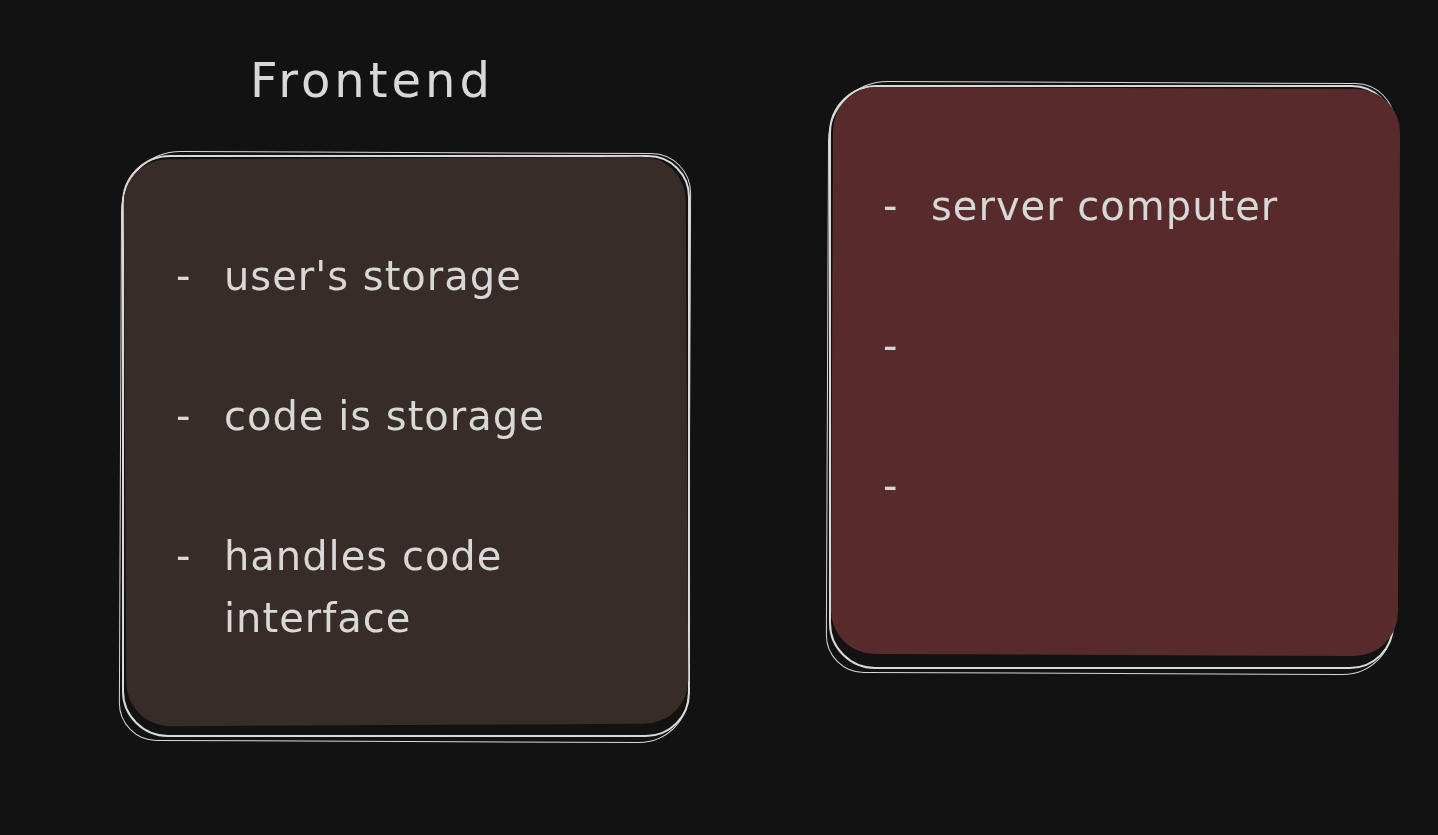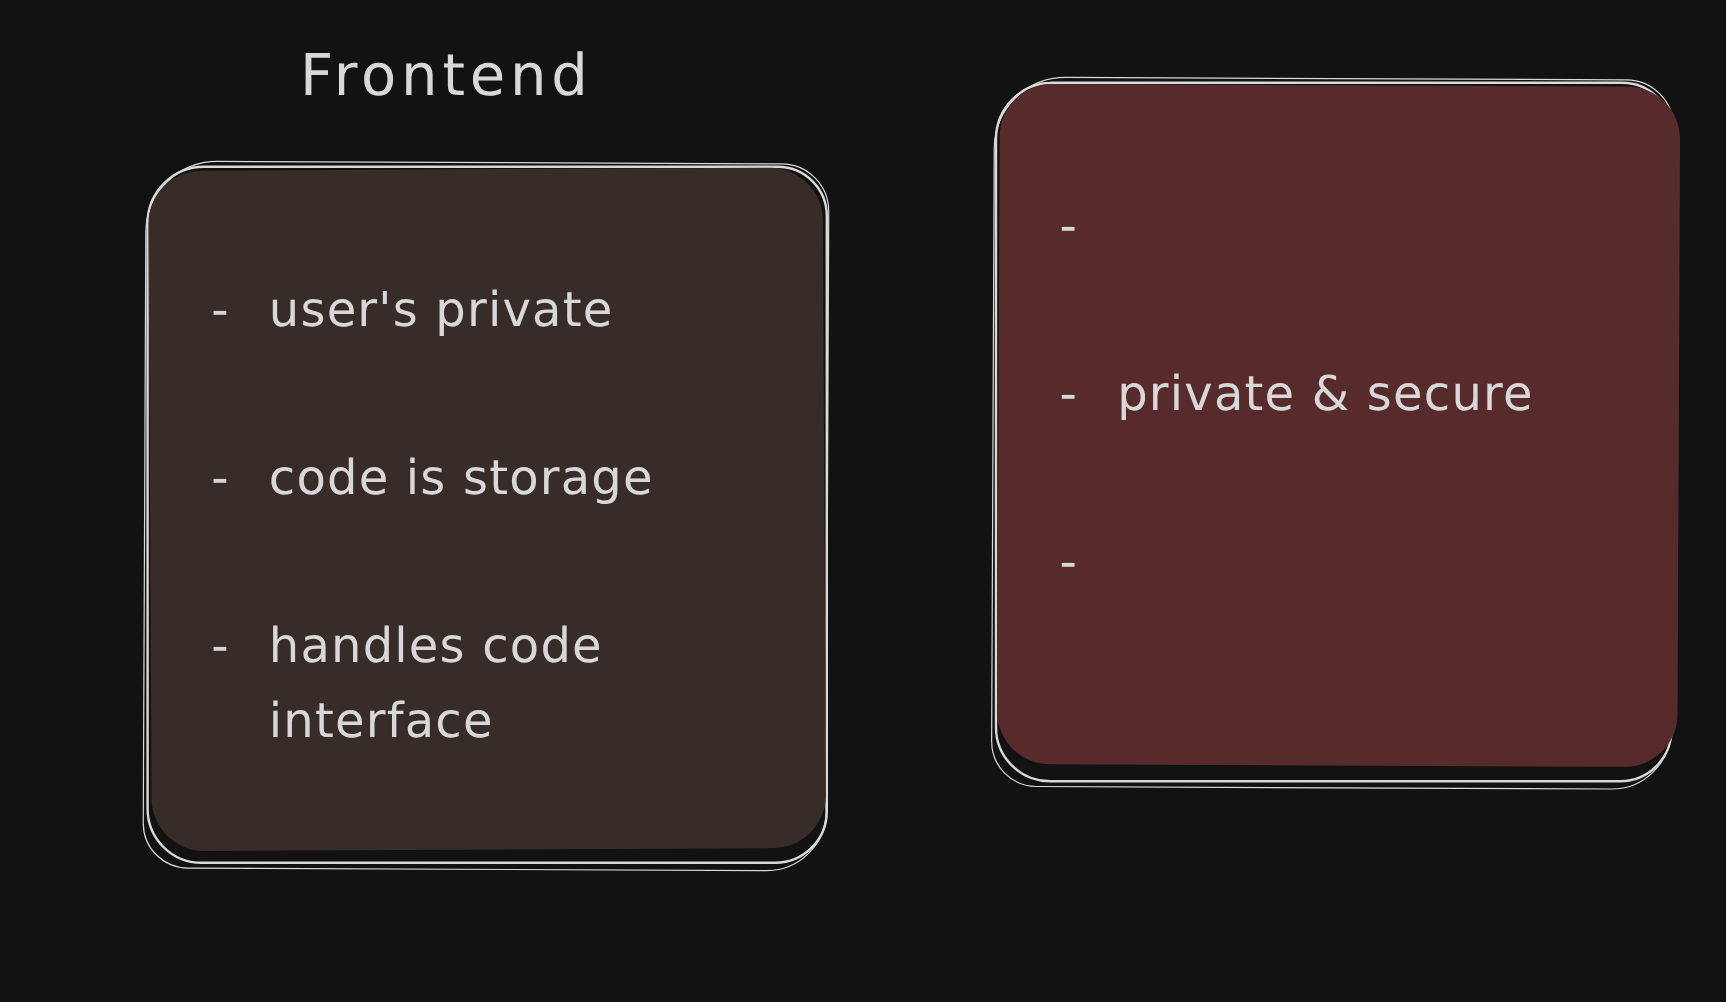--- a/index.html
+++ b/index.html
@@ -12,21 +12,21 @@
     font-family: "DejaVu Sans", sans-serif;
   }
   .canvas {
     position: relative;
     width: 1438px;
     height: 835px;
     background: #121212;
   }
   .col {
     position: absolute;
-    top: 28px;
+    top: 45px;
     padding-left: 34px;
   }
   .col-left  { left: 88px;  width: 568px; }
   .col-right { left: 795px; width: 565px; }
 
   .title {
     margin: 0;
     height: 70px;
     line-height: 70px;
     text-align: center;
@@ -98,44 +98,44 @@
 
 <div class="canvas">
 
   <section class="col col-left">
     <h2 class="title">Frontend</h2>
     <div class="card card-left">
       <div class="fill" style="background: rgb(55, 44, 39);"></div>
       <ul class="content">
         <li class="item">
           <span class="dash">-</span>
-          <span class="txt">user's private</span>
+          <span class="txt">user's storage</span>
         </li>
         <li class="item">
           <span class="dash">-</span>
           <span class="txt">code is storage</span>
         </li>
         <li class="item">
           <span class="dash">-</span>
           <span class="txt">handles code interface</span>
         </li>
       </ul>
     </div>
   </section>
 
   <section class="col col-right">
     <div class="card card-right">
       <div class="fill" style="background: rgb(87, 43, 44);"></div>
       <ul class="content">
         <li class="item">
           <span class="dash">-</span>
+          <span class="txt">server computer</span>
         </li>
         <li class="item">
           <span class="dash">-</span>
-          <span class="txt">private &amp; secure</span>
         </li>
         <li class="item">
           <span class="dash">-</span>
         </li>
       </ul>
     </div>
   </section>
 
 </div>
 

